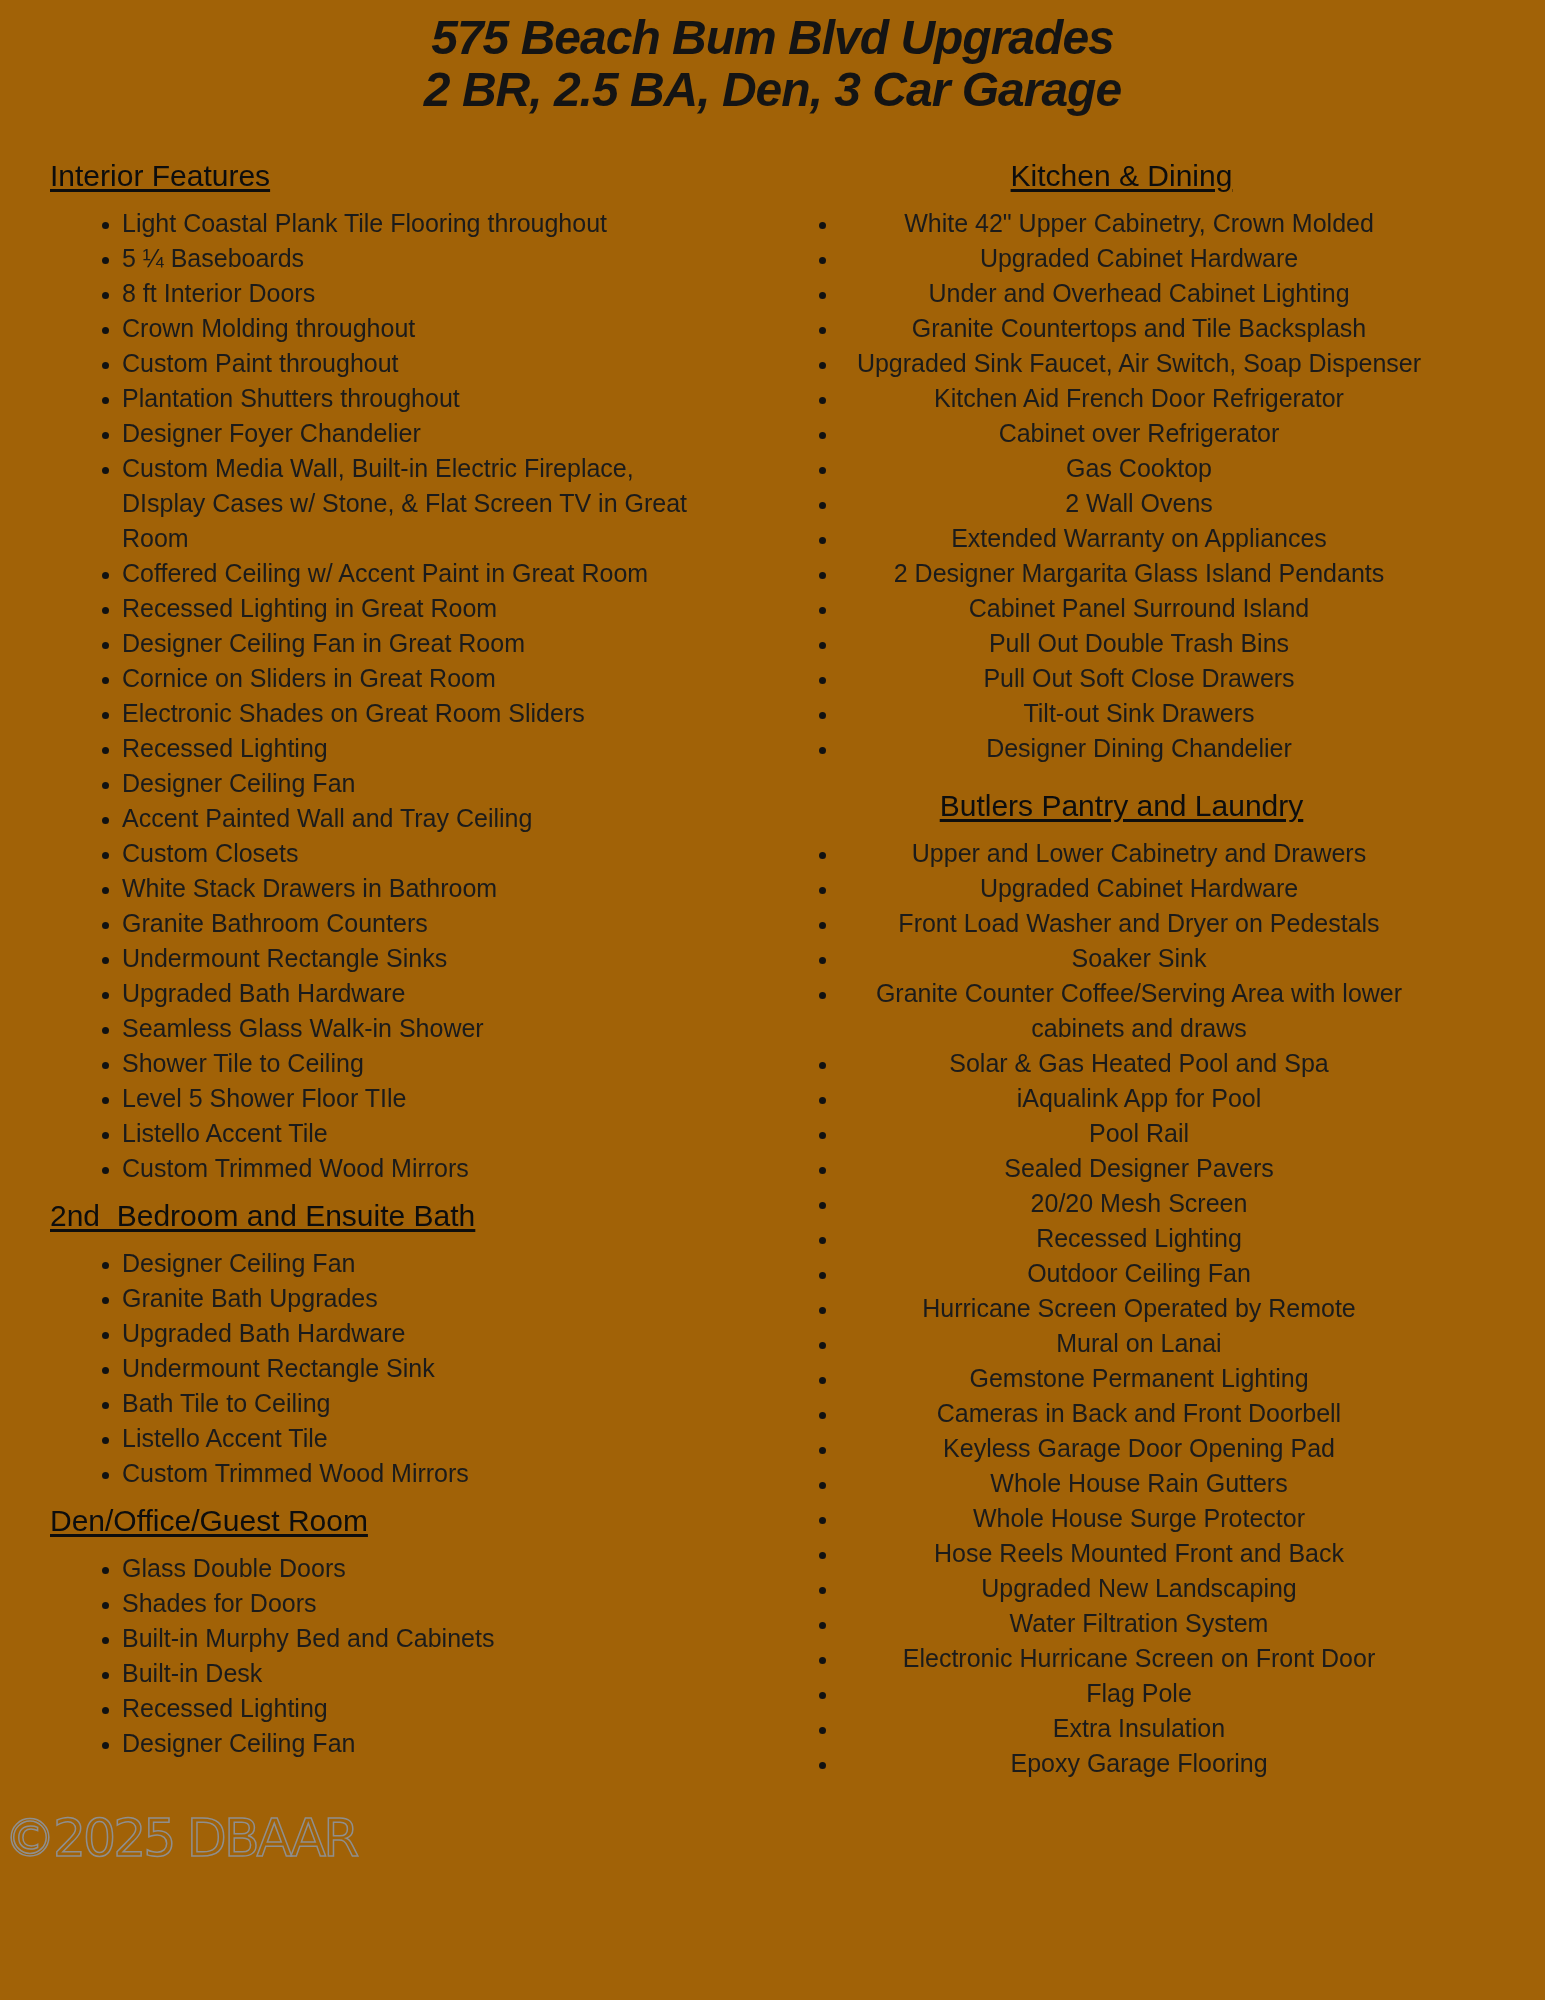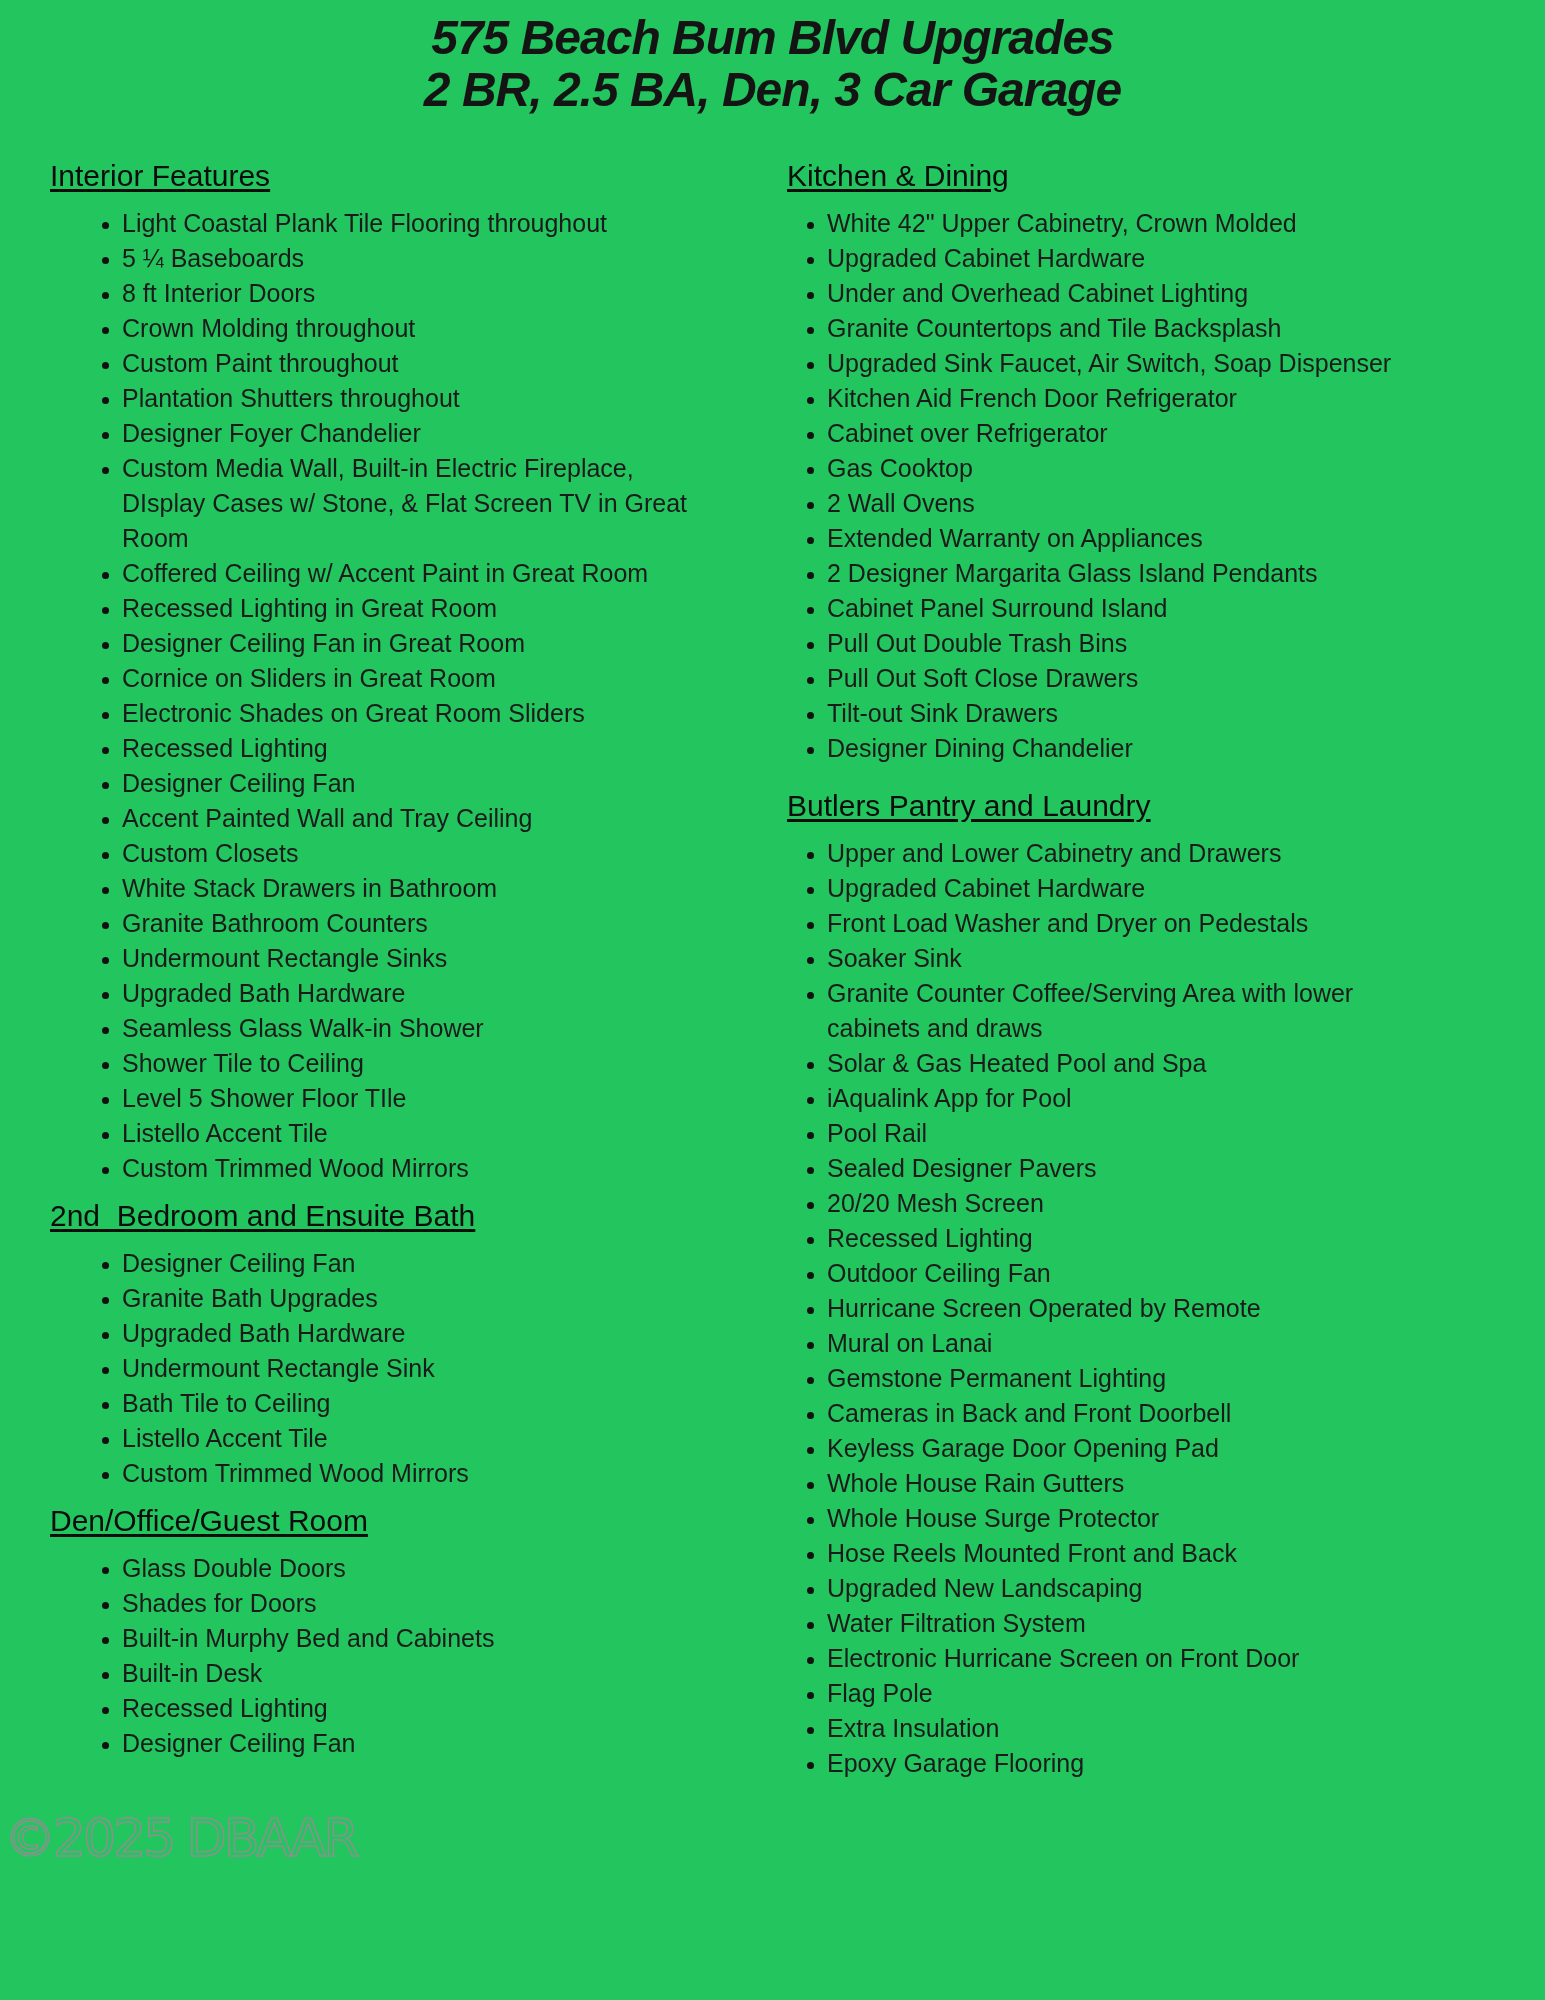--- a/index.html
+++ b/index.html
@@ -7,21 +7,21 @@
   body {
     width: 1545px; height: 2000px;
     font-family: "Liberation Sans", sans-serif;
     color: #141414;
     position: relative;
     overflow: hidden;
   }
   .page {
     position: relative;
     width: 1545px; height: 2000px;
-    background: #22c55e;
+    background: #a16207;
   }
   
   .title-block {
     padding-top: 12px;
     width: 1545px;
     text-align: center;
     position: relative;
     z-index: 2;
   }
   .title-line {
@@ -34,21 +34,21 @@
   }
   
   .columns {
     display: flex;
     align-items: flex-start;
     padding: 38px 0 0 50px;
     position: relative;
     z-index: 2;
   }
   .col-left  { width: 690px; }
-  .col-right { width: 645px; margin-left: 47px; }
+  .col-right { width: 645px; margin-left: 59px; text-align: center; }
   .doc-section h2 {
     font-size: 30px;
     line-height: 44px;
     font-weight: normal;
     color: #0d0d0d;
     text-decoration: underline;
     text-decoration-thickness: 3px;
     text-underline-offset: 3px;
     white-space: pre-wrap;
     margin-bottom: 8px;

